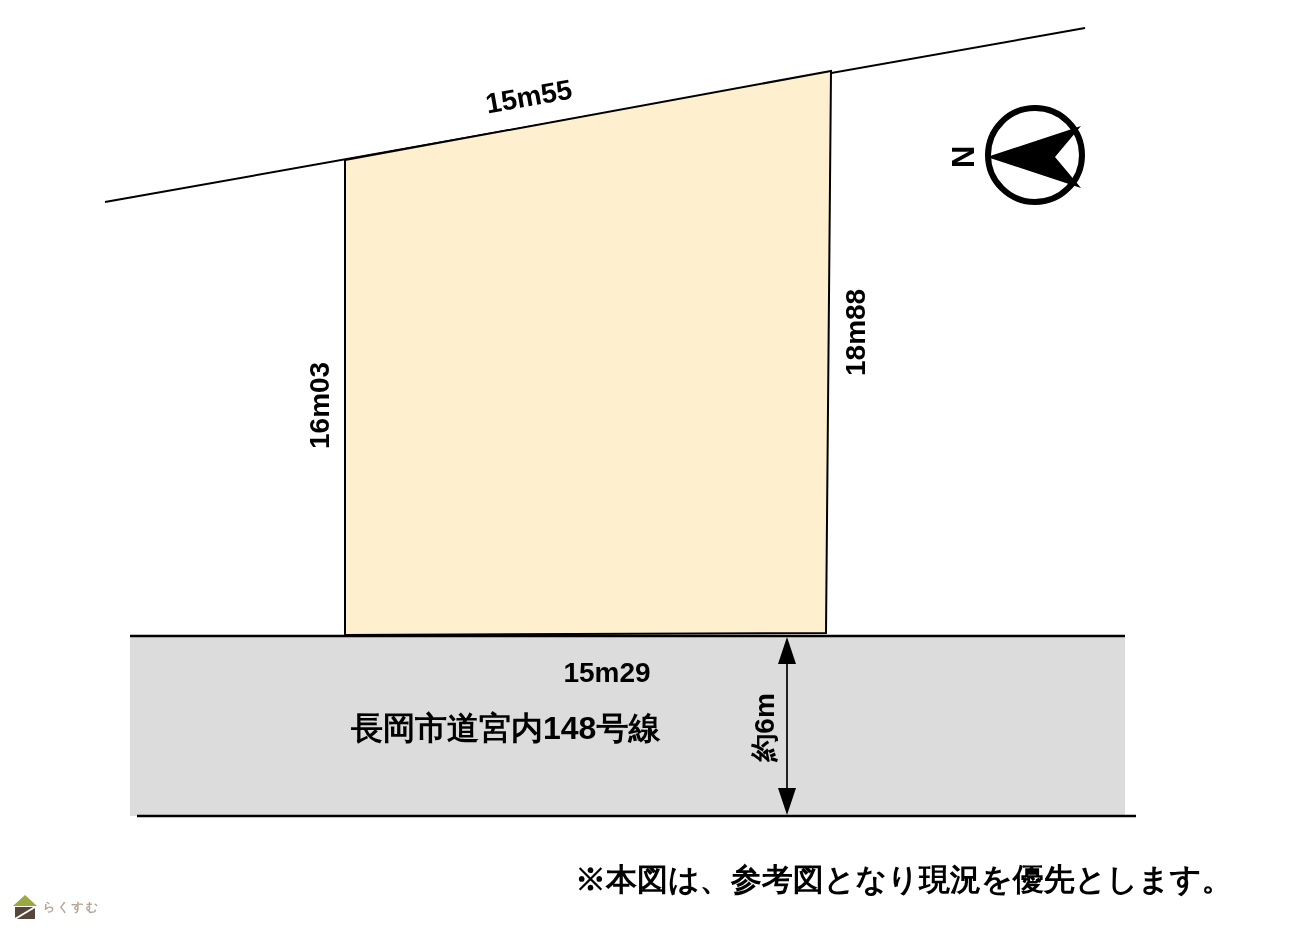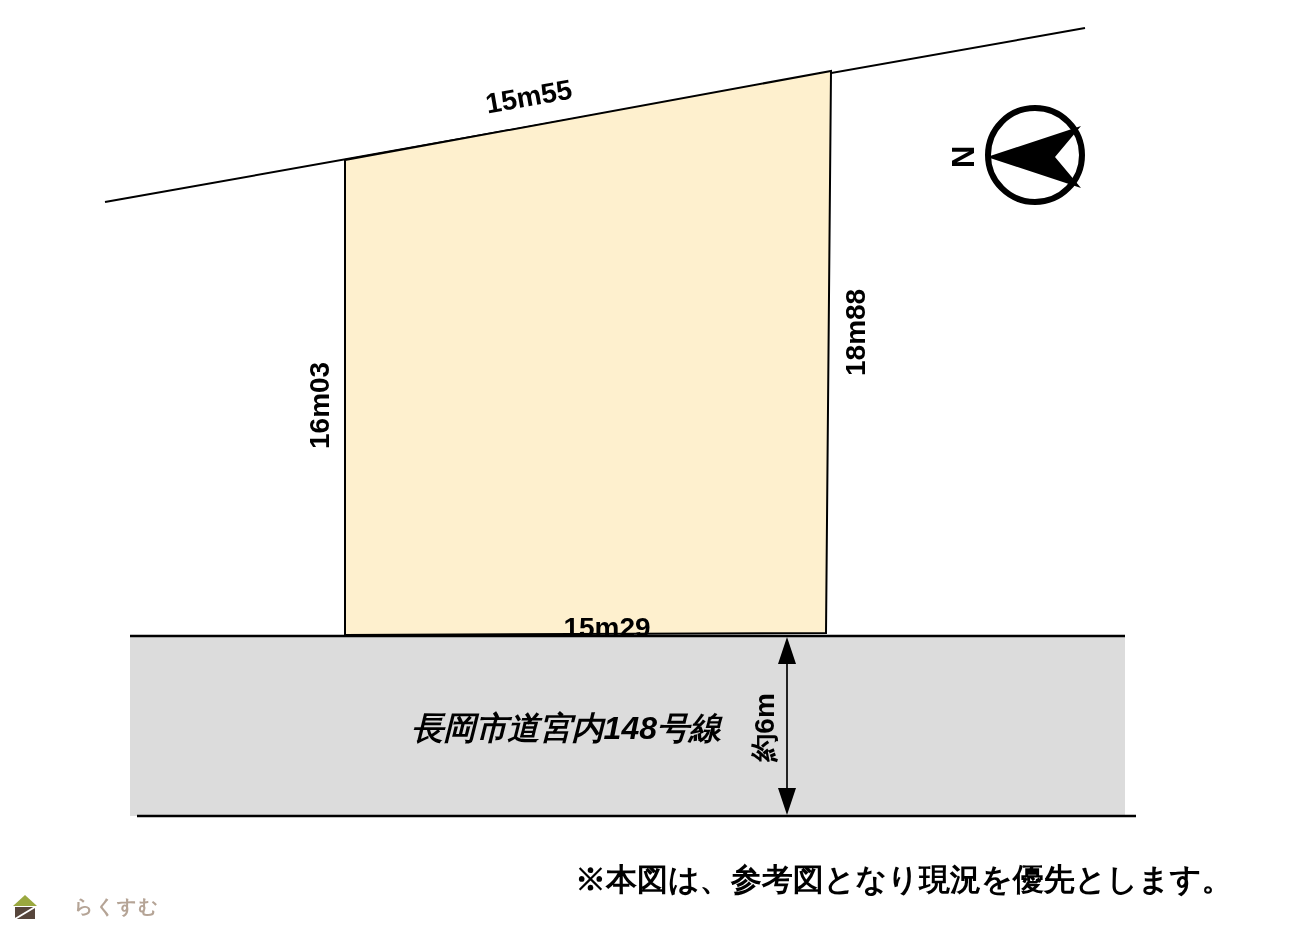--- a/index.html
+++ b/index.html
@@ -31,46 +31,45 @@
   }
   .dim {
     font-size: 28px;
     width: 140px;
     text-align: center;
   }
   .rot-ccw { transform: rotate(-90deg); transform-origin: center center; }
   #top-dim    { left: 459px; top: 82px;  transform: rotate(-10deg); }
   #left-dim   { left: 250px; top: 390px; }
   #right-dim  { left: 786px; top: 317px; }
-  #bottom-dim { left: 537px; top: 613px; }
+  #bottom-dim { left: 537px; top: 658px; }
   #address-line1 { left: 412px; top: 351px; font-size: 31px; }
   #address-line2 { left: 412px; top: 412px; font-size: 31px; }
   #address-line2 .area-val { margin-left: 44px; }
-  #road-name { left: 321px; top: 711px; width: 400px; text-align: right; font-size: 32px; font-style: italic; }
+  #road-name { left: 351px; top: 711px; width: 400px; text-align: left; font-size: 32px; }
   #road-width-label { left: 700px; top: 712px; font-size: 28px; width: 130px; text-align: center; }
   #compass-n { left: 942px; top: 140px; width: 40px; text-align: center; font-size: 31px; transform: rotate(90deg); }
   #note {
     left: 575px; top: 863px;
     width: 742px;
     font-size: 31px;
   }
   #logo {
     position: absolute;
     left: 12px;
     top: 894px;
     display: flex;
     align-items: center;
     gap: 5px;
   }
   #logo-text {
-    font-size: 19px;
+    font-size: 12px;
     font-weight: bold;
     color: #b5a496;
     letter-spacing: 2px;
-    margin-left: 31px;
   }
 </style>
 </head>
 <body>
 
 <div id="canvas">
 
   <svg id="plot-svg" viewBox="0 0 1313 933">
 
     <line x1="105" y1="202" x2="1085" y2="28" stroke="#000" stroke-width="2"></line>

